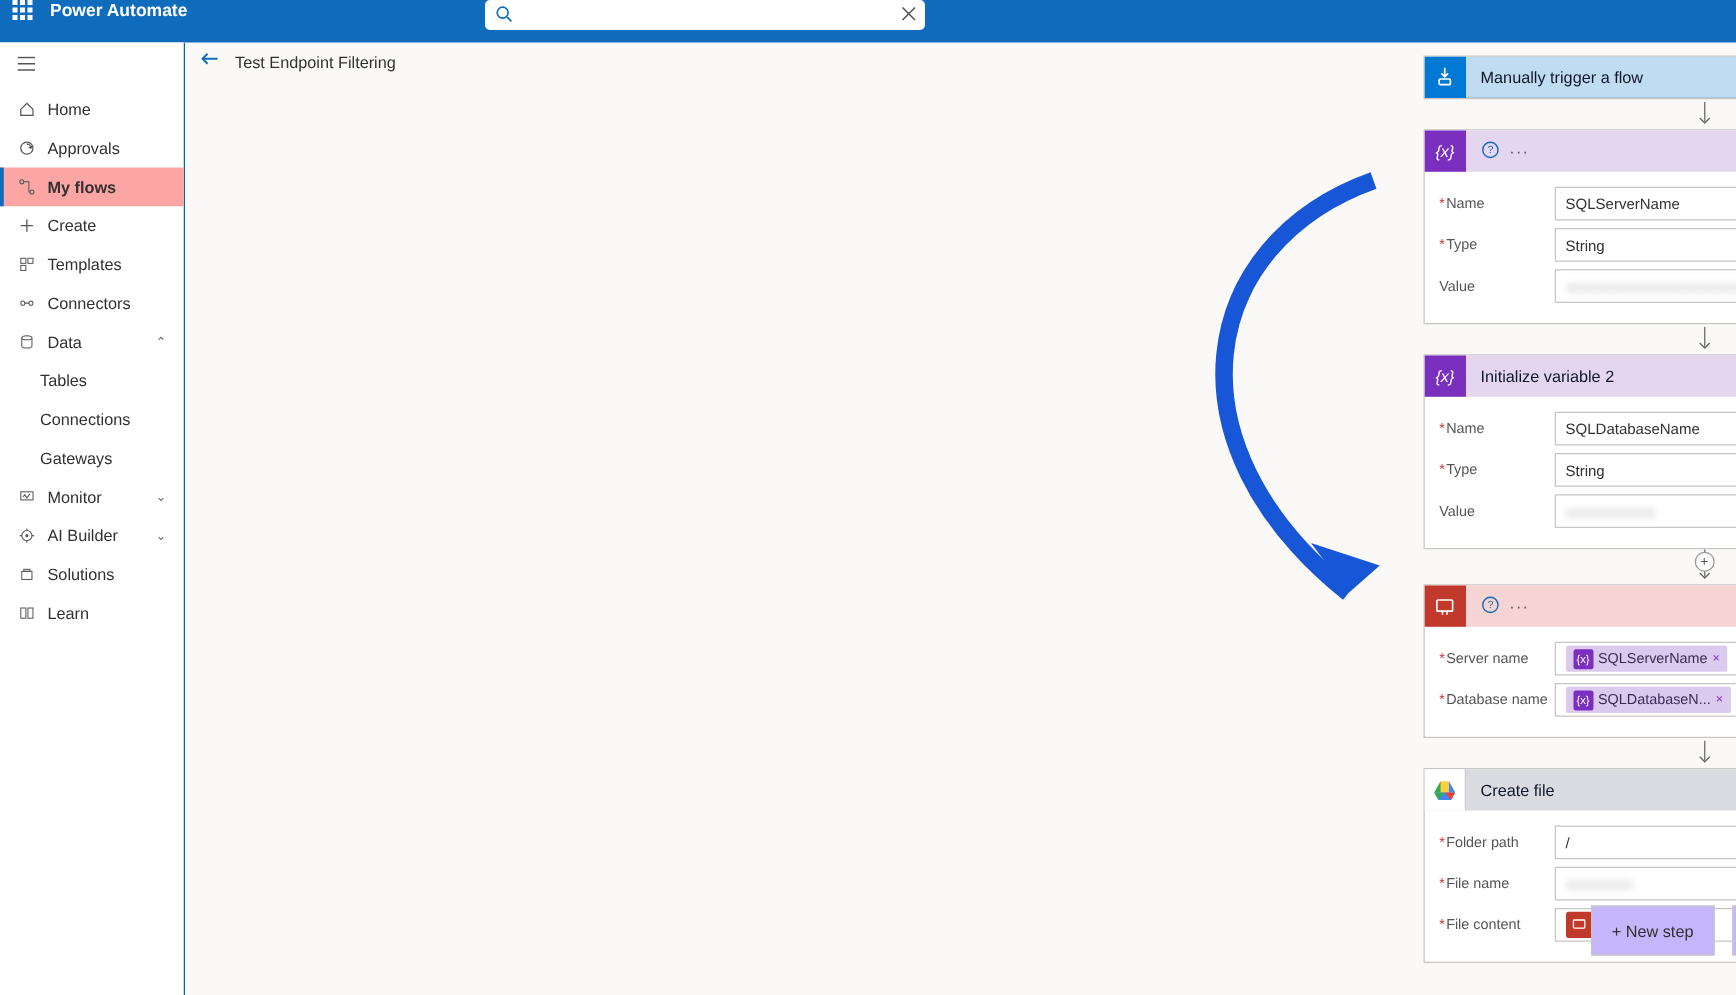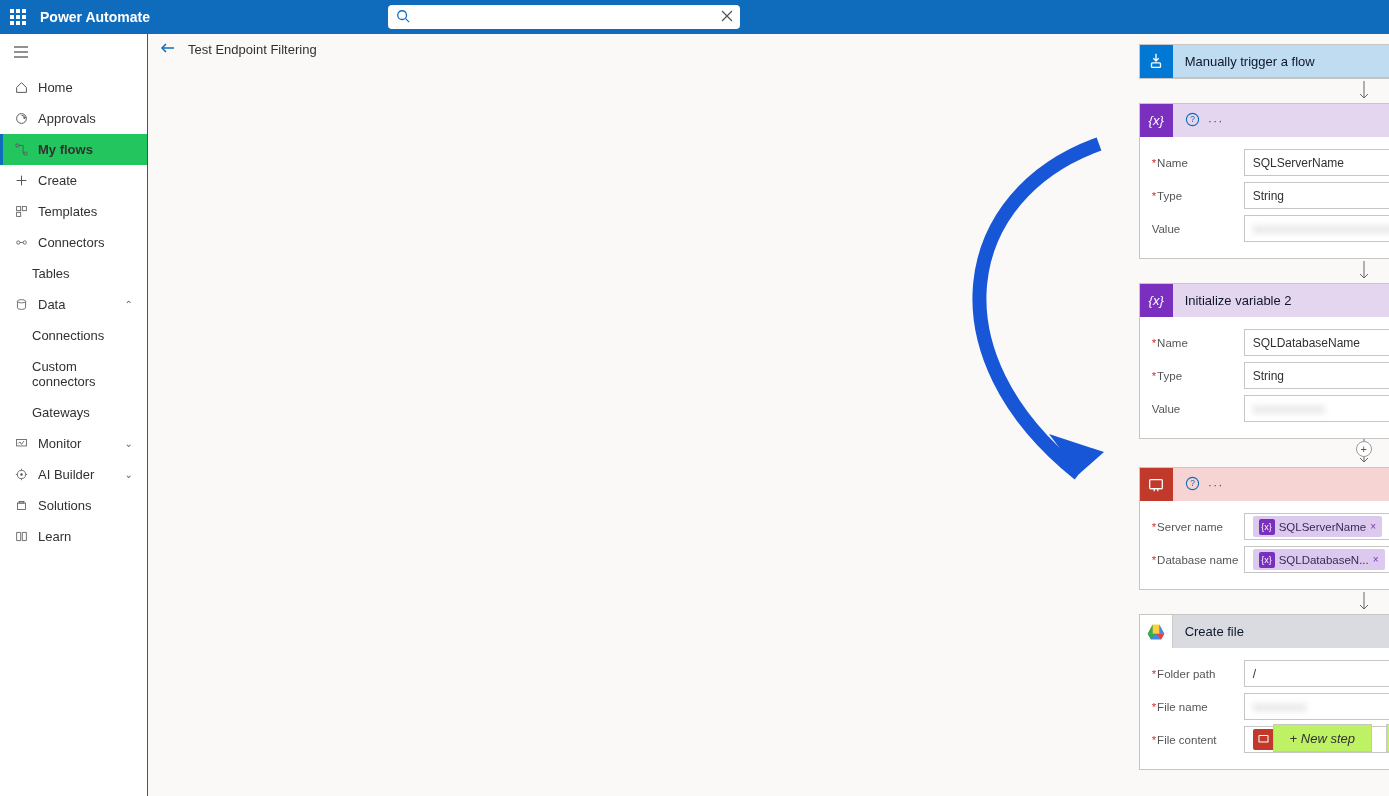--- a/index.html
+++ b/index.html
@@ -1,38 +1,38 @@
 <!DOCTYPE html>
 <html><head>
 <meta charset="utf-8">
 <style>
 * { margin: 0; padding: 0; box-sizing: border-box; font-family: "Segoe UI", Arial, sans-serif; }
 body { width: 1389px; height: 796px; overflow: hidden; background: #faf9f8; }
 
 
-.topbar { height: 34px; background: #0f6cbd; display: flex; align-items: center; padding: 0 10px; color: #fff; }
+.topbar { height: 34px; background: #0f6cbd; display: flex; align-items: flex-start; padding: 0 10px; color: #fff; }
 .waffle { width: 16px; height: 16px; display: grid; grid-template-columns: repeat(3,4px); grid-template-rows: repeat(3,4px); gap: 2px; cursor: pointer; }
 .waffle span { background: #fff; }
 .brand { margin-left: 14px; font-size: 14px; font-weight: 600; }
 .search-wrap { margin-left: auto; margin-right: auto; display: flex; align-items: center; position: relative; left: -200px; }
 .search-box { position: relative; }
 .search-box input { width: 352px; height: 24px; border: none; border-radius: 4px; padding: 0 28px; font-size: 13px; background: #fff; }
 .search-box .sicon { position: absolute; left: 8px; top: 4px; color: #0f6cbd; }
 .search-box .cicon { position: absolute; right: 6px; top: 4px; color: #555; cursor: pointer; }
 
 
 .page { display: flex; height: calc(796px - 34px); }
 
 
 .sidebar { width: 148px; background: #fff; border-right: 1px solid #0369a1; position: relative; }
 .hamburger { padding: 10px 14px; color: #555; cursor: pointer; }
 .navitem { display: flex; align-items: center; padding: 8px 14px; font-size: 13px; color: #323130; cursor: pointer; gap: 10px; position: relative; }
 .navitem .nicon { width: 14px; display: flex; justify-content: center; color: #555; }
 .navitem.child { padding-left: 32px; }
-.navitem.active { font-weight: 600; background: #22c55e; }
+.navitem.active { font-weight: 600; background: #fca5a5; }
 .navitem.active::before { content: ""; position: absolute; left: 0; top: 0; bottom: 0; width: 3px; background: #0f6cbd; }
 .navitem .chev { margin-left: auto; color: #666; font-size: 10px; }
 
 
 .main { flex: 1; display: flex; flex-direction: row; }
 .breadcrumb-bar { height: 32px; display: flex; align-items: center; padding: 0 12px; gap: 12px; border-bottom: 1px solid transparent; }
 .back-arrow { color: #0f6cbd; cursor: pointer; font-size: 16px; }
 .crumb { font-size: 13px; color: #323130; }
 
 .canvas { flex: 1; overflow: auto; position: relative; }
@@ -74,21 +74,21 @@
 .inputlike .endicon { position: absolute; right: 6px; color: #0f6cbd; cursor: pointer; }
 
 
 .connector { display: flex; flex-direction: column; align-items: center; height: 24px; justify-content: center; color: #666; }
 .connector.plus { height: 28px; position: relative; }
 .connector .plus-btn { width: 16px; height: 16px; border: 1px solid #999; border-radius: 50%; display: flex; align-items: center; justify-content: center; font-size: 11px; background: #fff; color: #555; position: absolute; top: 2px; }
 .connector svg { display: block; }
 
 
 .bottom-actions { position: absolute; left: 810px; top: 690px; width: 450px; display: flex; justify-content: center; gap: 14px; }
-.btn { height: 28px; padding: 0 16px; font-size: 13px; border: 1px solid #c8c6c4; background: #bef264; color: #323130; cursor: pointer; font-style: italic; }
+.btn { height: 40px; padding: 0 16px; font-size: 13px; border: 1px solid #c8c6c4; background: #c4b5fd; color: #323130; cursor: pointer; }
 
 
 .big-arrow { position: absolute; }
 </style>
 </head>
 <body>
 
 <div class="topbar">
   <div class="waffle">
     <span></span>
@@ -181,38 +181,35 @@
     <div class="navitem">
       <span class="nicon">
           <svg width="13" height="13" viewBox="0 0 16 16">
             <circle cx="4" cy="8" r="2" fill="none" stroke="#555"></circle>
             <circle cx="12" cy="8" r="2" fill="none" stroke="#555"></circle>
             <line x1="6" y1="8" x2="10" y2="8" stroke="#555"></line>
           </svg>
         </span>
       <span>Connectors</span>
     </div>
+    <div class="navitem">
+      <span class="nicon">
+          <svg width="13" height="13" viewBox="0 0 16 16">
+            <ellipse cx="8" cy="4" rx="5" ry="2" fill="none" stroke="#555"></ellipse>
+            <path d="M3 4 V12 A5 2 0 0 0 13 12 V4" fill="none" stroke="#555"></path>
+          </svg>
+        </span>
+      <span>Data</span>
+      <span class="chev">⌃</span>
+    </div>
     <div class="navitem child">
         <span>Tables</span>
       </div>
-    <div class="navitem">
-      <span class="nicon">
-          <svg width="13" height="13" viewBox="0 0 16 16">
-            <ellipse cx="8" cy="4" rx="5" ry="2" fill="none" stroke="#555"></ellipse>
-            <path d="M3 4 V12 A5 2 0 0 0 13 12 V4" fill="none" stroke="#555"></path>
-          </svg>
-        </span>
-      <span>Data</span>
-      <span class="chev">⌃</span>
-    </div>
     <div class="navitem child">
         <span>Connections</span>
-      </div>
-    <div class="navitem child">
-        <span>Custom connectors</span>
       </div>
     <div class="navitem child">
         <span>Gateways</span>
       </div>
     <div class="navitem">
       <span class="nicon">
           <svg width="13" height="13" viewBox="0 0 16 16">
             <rect x="2" y="3" width="12" height="8" fill="none" stroke="#555"></rect>
             <path d="M4 8 L6 6 L8 9 L11 5" fill="none" stroke="#555"></path>
           </svg>

